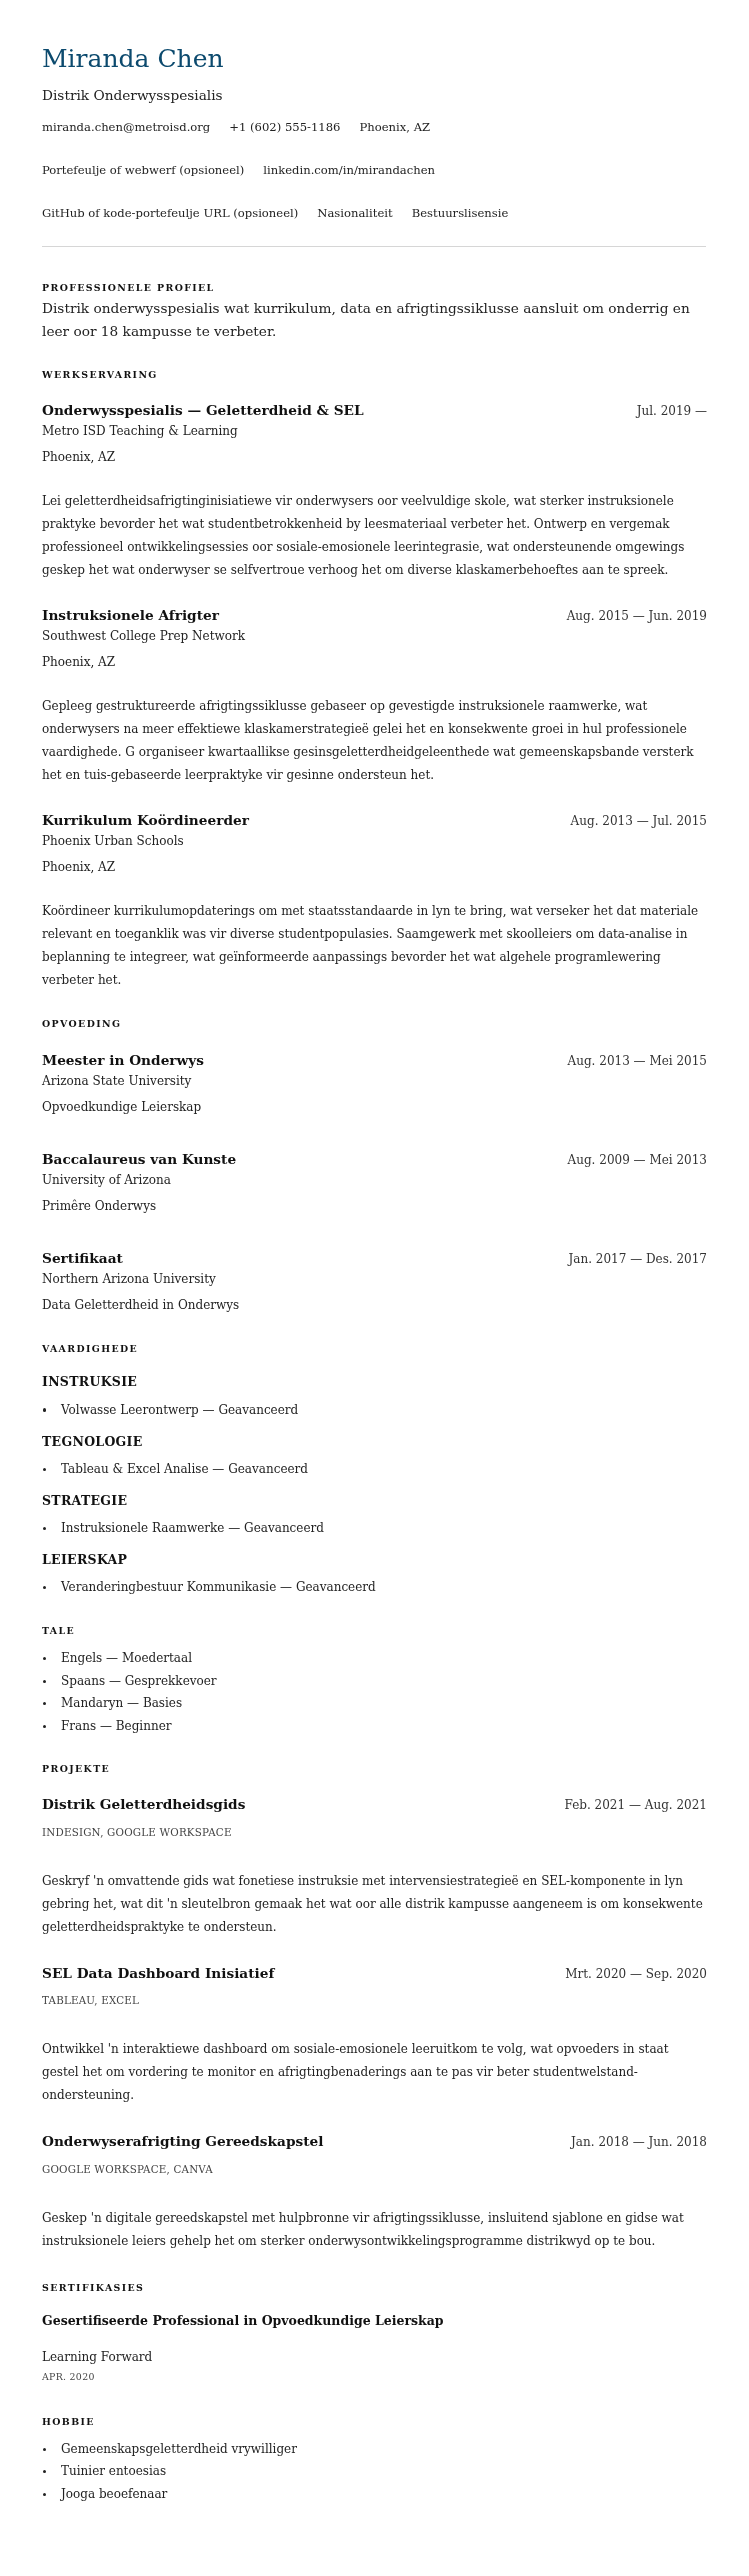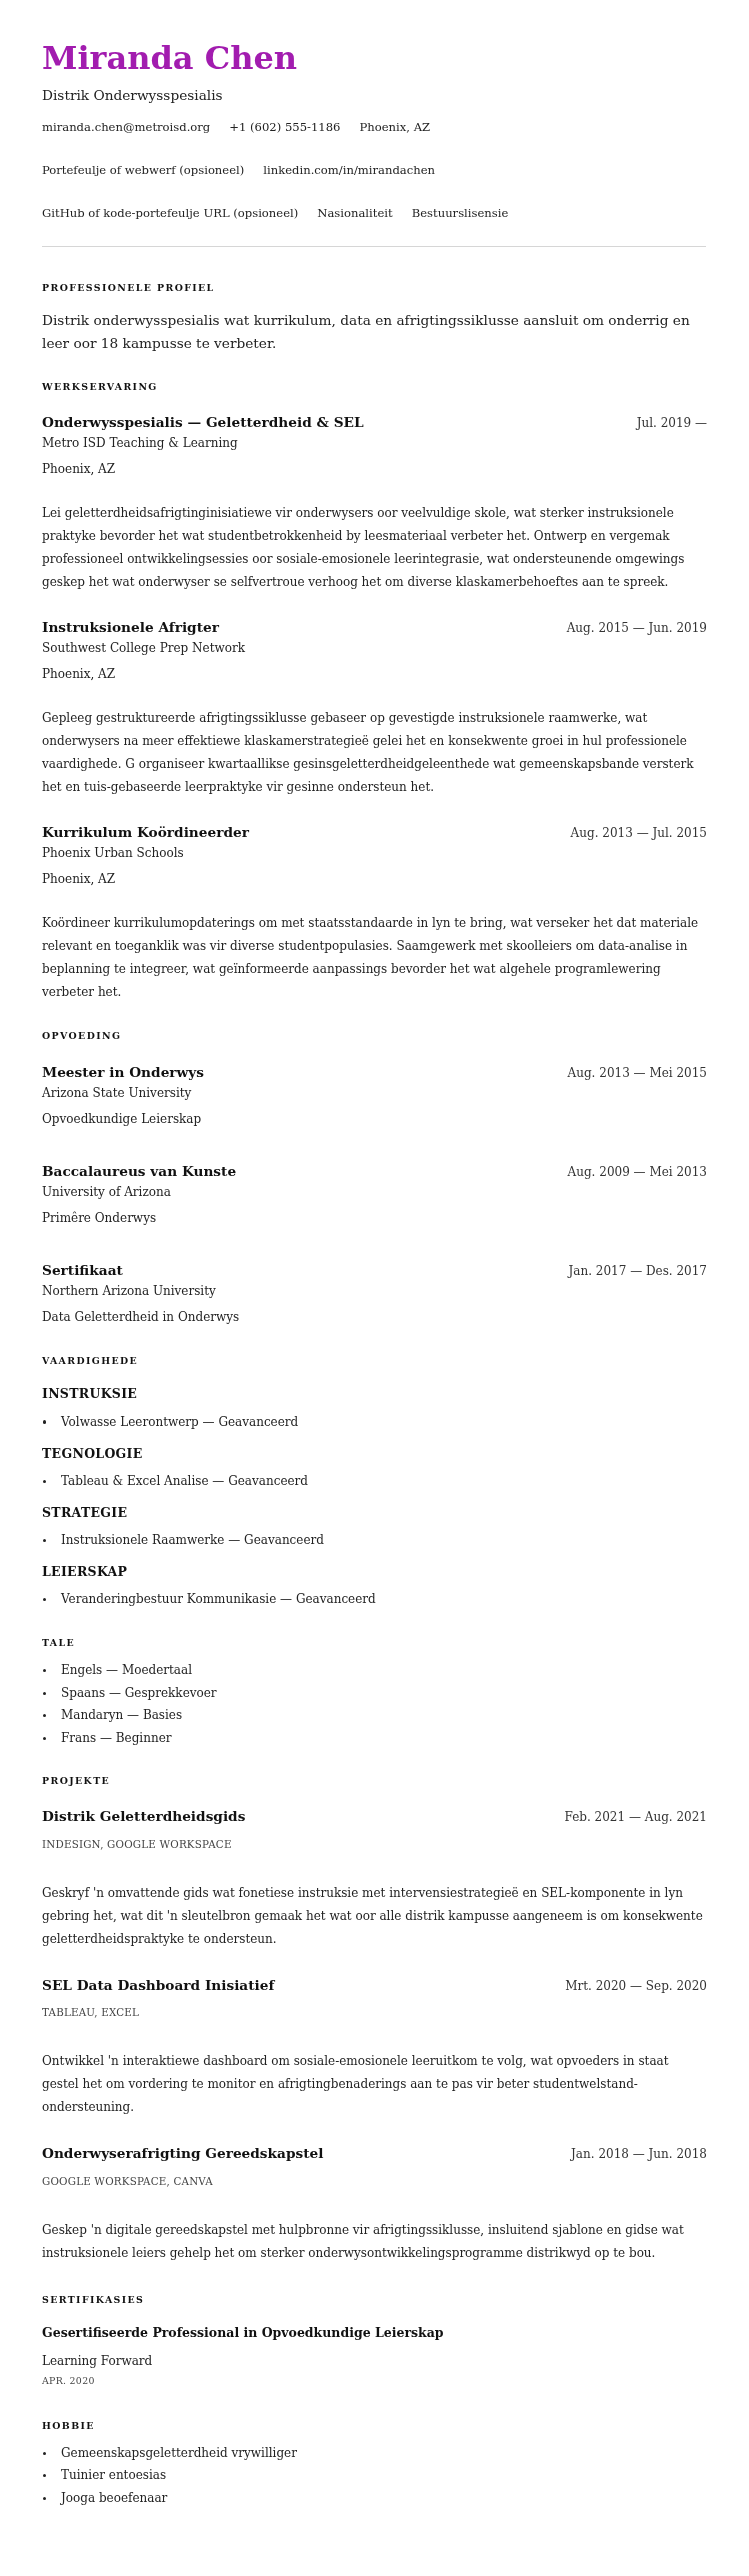--- a/index.html
+++ b/index.html
@@ -9,23 +9,23 @@
     min-height: 2576px;
     font-family: "DejaVu Serif", serif;
     color: #222222;
   }
   .page {
     position: relative;
     width: 749px;
     padding: 39px 42px 37px 42px;
   }
   .name {
-    font-size: 32px;
-    font-weight: bold;
-    color: #a21caf;
+    font-size: 25px;
+    font-weight: normal;
+    color: #0c4a6e;
     line-height: 39px;
     letter-spacing: 0px;
   }
   .headline {
     font-size: 13.7px;
     color: #222222;
     margin-top: 8.7px;
     line-height: 17.5px;
   }
   .contact-row {
@@ -52,21 +52,21 @@
     text-transform: uppercase;
     color: #111111;
     line-height: 12.5px;
   }
   .section { margin-top: 32px; }
   .section.first { margin-top: 35px; }
   .profile-text {
     font-size: 13.7px;
     line-height: 23px;
     color: #222222;
-    margin-top: 14px;
+    margin-top: 2px;
     width: 649px;
   }
   .entry { margin-top: 24px; }
   .entry.first { margin-top: 20px; }
   .entry-head {
     display: flex;
     justify-content: space-between;
     align-items: baseline;
   }
   .entry-title {
@@ -154,21 +154,21 @@
     font-size: 12.5px;
     font-weight: bold;
     color: #111111;
     line-height: 17.5px;
     margin-top: 17.5px;
   }
   .cert-issuer {
     font-size: 12px;
     color: #222222;
     line-height: 16px;
-    margin-top: 12px;
+    margin-top: 20px;
   }
   .cert-date {
     font-size: 9.4px;
     color: #444444;
     letter-spacing: 0.3px;
     text-transform: uppercase;
     line-height: 13.7px;
     margin-top: 5px;
   }
 </style>

